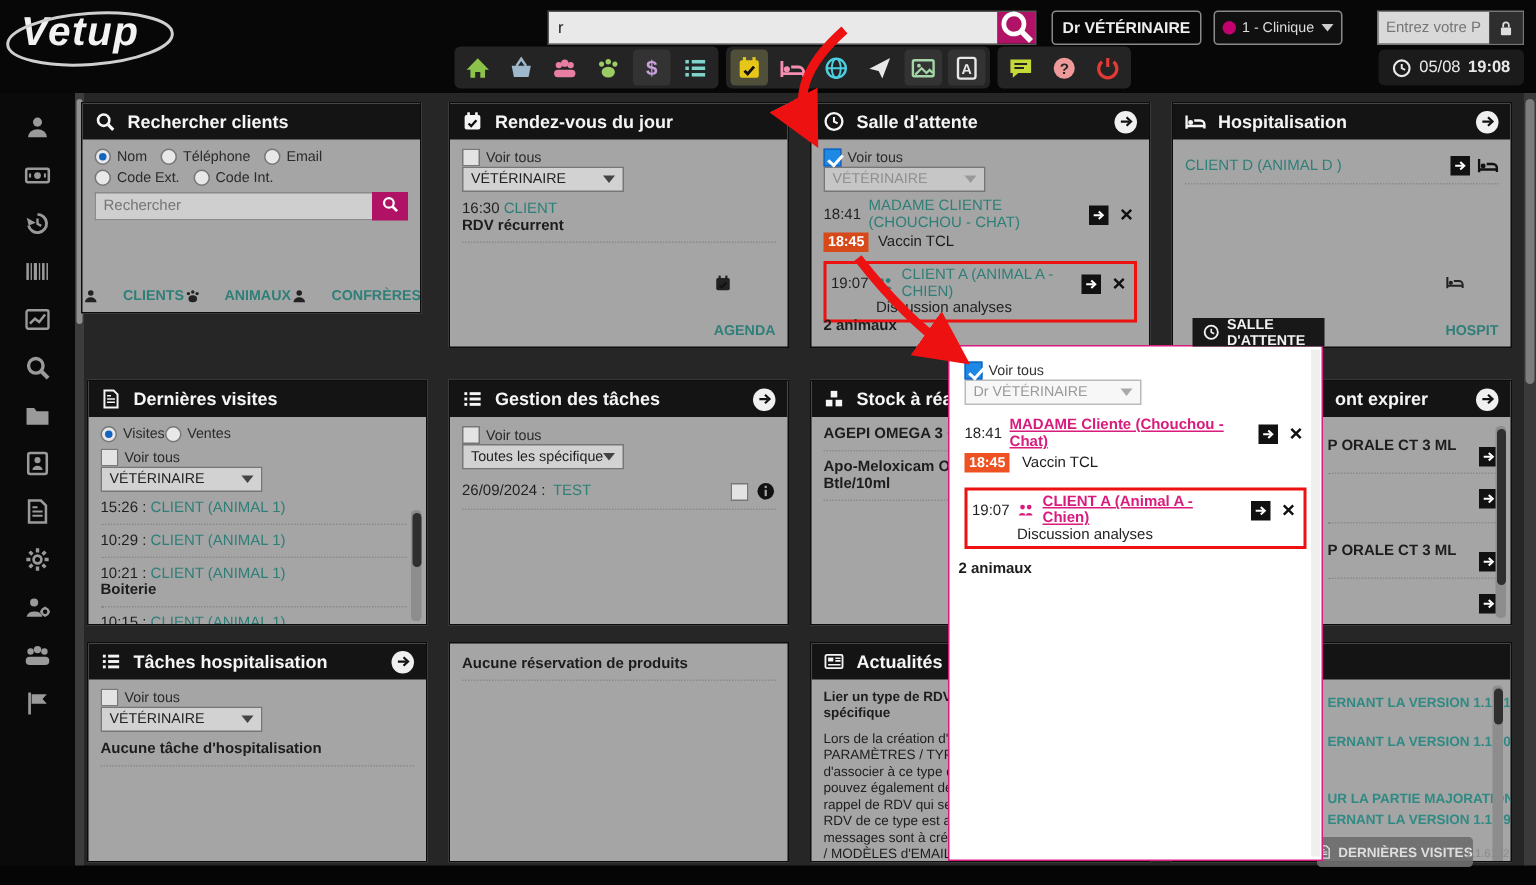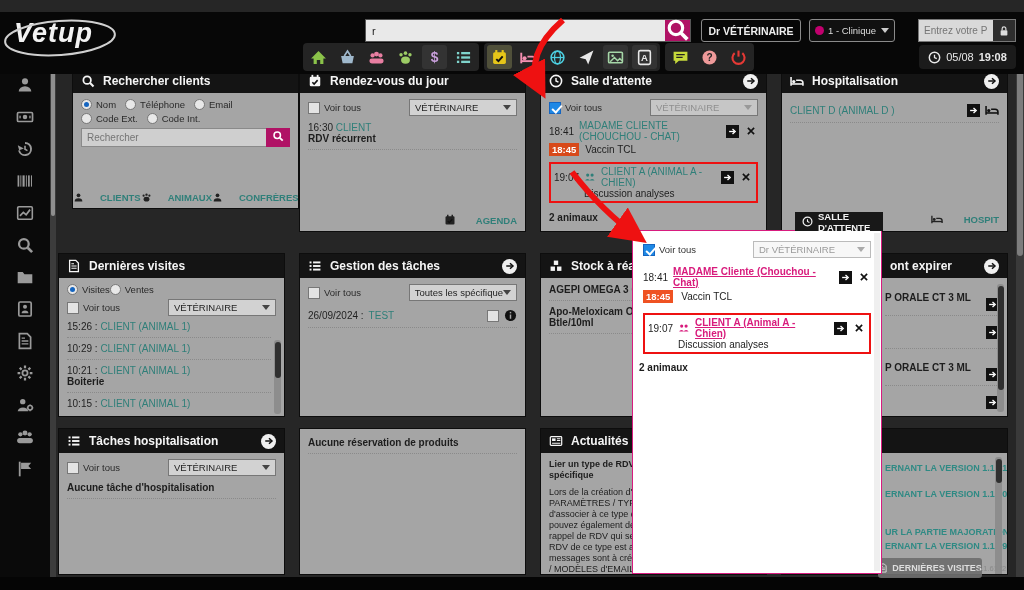--- a/index.html
+++ b/index.html
@@ -2,21 +2,21 @@
 <html><head>
 <meta charset="utf-8">
 <style>
   * { margin:0; padding:0; box-sizing:border-box; }
   html,body { background:#000; }
   #app {
     position:relative; width:1024px; height:590px; overflow:hidden;
     font-family:"Liberation Sans", sans-serif; background:#262626; color:#1c1c1c;
   }
   
-  #topbar { position:absolute; left:0; top:12px; width:1024px; height:62px; background:#070707; z-index:10; }
+  #topbar { position:absolute; left:0; top:0; width:1024px; height:62px; background:#070707; z-index:10; }
   #logo { position:absolute; left:14px; top:6px; color:#f2f2f2; font-size:27px; font-weight:bold; font-style:italic; letter-spacing:1px; }
   #logo svg { position:absolute; left:-12px; top:-4px; }
   .tb-input-wrap { position:absolute; left:365px; top:7px; width:326px; height:23px; display:flex; border:1px solid #555; }
   .tb-input { flex:1; background:#e9e9e9; border:0; outline:none; padding:0 6px; font-size:11px; color:#222; font-family:inherit; }
   .tb-search-btn { width:25px; background:#b01265; border:0; color:#fff; display:flex; align-items:center; justify-content:center; cursor:pointer; }
   .dr-btn { position:absolute; left:701px; top:7px; width:100px; height:23px; background:transparent; border:1px solid #8a8a8a; border-radius:3px; color:#eee; font-size:10.5px; font-weight:bold; font-family:inherit; }
   .clinic-dd { position:absolute; left:809px; top:7px; width:86px; height:23px; background:#101010; border:1px solid #8a8a8a; border-radius:3px; color:#ddd; font-size:9.5px; display:flex; align-items:center; gap:4px; padding:0 5px; cursor:pointer; }
   .clinic-dot { width:9px; height:9px; border-radius:50%; background:#c2006e; flex:none; }
   .clinic-label { white-space:nowrap; overflow:hidden; }
   .dd-caret { width:0; height:0; border-left:4px solid transparent; border-right:4px solid transparent; border-top:5px solid #ccc; flex:none; }
@@ -42,41 +42,41 @@
   #rightscroll { position:absolute; left:1016px; top:62px; width:8px; height:528px; background:#3a3a3a; }
   #rightthumb { position:absolute; left:1017px; top:66px; width:6px; height:190px; background:#7d7d7d; border-radius:3px; }
   
   .pnl { position:absolute; background:#a5a5a5; border:1px solid #0d0d0d; overflow:hidden; }
   .ph { height:24px; background:#141414; color:#f5f5f5; display:flex; align-items:center; gap:8px; padding:0 8px; font-size:12px; font-weight:bold; }
   .ph svg { width:14px; height:14px; }
   .ph .sp { flex:1; }
   .circ-btn { width:15px; height:15px; border-radius:50%; background:#f0f0f0; color:#111; border:0; display:flex; align-items:center; justify-content:center; cursor:pointer; padding:0; }
   .circ-btn svg { width:10px; height:10px; }
   .pb { padding:6px 8px; font-size:10px; color:#1d1d1d; position:relative; height:calc(100% - 24px); }
-  .row { display:flex; align-items:center; justify-content:space-between; margin-bottom:4px; }
+  .row { display:flex; align-items:flex-start; justify-content:space-between; margin-bottom:4px;flex-direction:column; }
   .lab { display:flex; align-items:center; gap:4px; font-size:9.5px; color:#2a2a2a; }
   .ddl { background:#d2d2d2; border:1px solid #777; height:17px; min-width:108px; display:flex; align-items:center; justify-content:space-between; padding:0 5px; font-size:9.5px; color:#222; cursor:pointer; }
   .ddl.dis { color:#8f8f8f; background:#c6c6c6; }
   .cb { width:12px; height:12px; background:#e3e3e3; border:1px solid #777; display:inline-block; position:relative; cursor:pointer; flex:none; }
   .cb.on { background:#1e88e5; border-color:#1565c0; }
   .cb.on::after { content:''; position:absolute; left:3.5px; top:0.5px; width:4px; height:8px; border:solid #fff; border-width:0 2px 2px 0; transform:rotate(42deg); }
   .radio { width:11px; height:11px; border-radius:50%; background:#e8e8e8; border:1px solid #777; display:inline-block; position:relative; cursor:pointer; flex:none; }
   .radio.on::after { content:''; position:absolute; left:2px; top:2px; width:5px; height:5px; border-radius:50%; background:#1565c0; }
   .tlink { color:#2f7f79; font-weight:bold; text-decoration:none; cursor:pointer; }
   .sep { border-top:1px dotted #8a8a8a; margin:5px 0; }
   .tm { font-weight:normal; color:#1f1f1f; }
   .badge { background:#d8491a; color:#fff; font-weight:bold; font-size:9.5px; padding:1px 3px; display:inline-block; }
   .sqbtn { width:13px; height:13px; background:#111; color:#fff; border:0; padding:0; display:inline-flex; align-items:center; justify-content:center; cursor:pointer; flex:none; }
   .sqbtn svg { width:9px; height:9px; }
   .xbtn { width:14px; height:14px; background:transparent; color:#111; border:0; padding:0; display:inline-flex; align-items:center; justify-content:center; cursor:pointer; flex:none; }
   .xbtn svg { width:10px; height:10px; }
   .entry-head { display:flex; align-items:center; gap:5px; }
   .entry-note { margin-left:30px; color:#222; }
   .redframe { border:2px solid #ee1111; padding:2px 3px; margin:2px 0; }
-  .pfoot { position:absolute; right:8px; bottom:5px; display:flex; align-items:center; gap:20px; font-size:9.5px; }
+  .pfoot { position:absolute; right:8px; bottom:5px; display:flex; gap:20px; font-size:9.5px;flex-direction:column; }
   .pfoot svg { width:12px; height:12px; color:#222; }
   .footlinks { position:absolute; left:0; right:0; bottom:5px; display:flex; justify-content:space-around; font-size:9.5px; }
   .footlinks .fl { display:flex; align-items:center; gap:16px; }
   .footlinks svg { width:11px; height:11px; color:#222; }
   .scrollv { position:absolute; width:7px; background:#8d8d8d; border-radius:3px; }
   .scrollv .th { position:absolute; left:0.5px; width:6px; background:#2f2f2f; border-radius:3px; }
   .searchrow { display:flex; margin-top:4px; }
   .searchrow input { flex:1; height:19px; background:#cfcfcf; border:1px solid #8a8a8a; border-right:0; padding:0 5px; font-size:10px; color:#666; outline:none; font-family:inherit; }
   .searchrow button { width:24px; height:19px; background:#b01265; border:0; color:#fff; display:flex; align-items:center; justify-content:center; cursor:pointer; }
   .searchrow button svg { width:12px; height:12px; }
@@ -331,21 +331,21 @@
     <span class="sicn"><svg viewBox="0 0 16 16" width="100%" height="100%">
           <rect x="2.5" y="1.5" width="1.6" height="13" fill="currentColor"></rect>
           <path d="M4.5 2.5 H13.5 L11 5.3 L13.5 8.1 H4.5 Z" fill="currentColor"></path>
         </svg></span>
   </div>
   <div id="leftdivider"></div>
   <div id="leftthumb"></div>
   <div id="rightscroll"></div>
   <div id="rightthumb"></div>
 
-  <div class="pnl" style="left:72px;top:68px;width:227px;height:141px;">
+  <div class="pnl" style="left:54px;top:68px;width:227px;height:141px;">
     <div class="ph">
       <span class="icn" style="width:14px;height:14px"><svg viewBox="0 0 16 16" width="100%" height="100%">
             <circle cx="7" cy="7" r="4.3" fill="none" stroke="currentColor" stroke-width="2"></circle>
             <line x1="10.4" y1="10.4" x2="14.3" y2="14.3" stroke="currentColor" stroke-width="2.4"></line>
           </svg></span>
       <span>Rechercher clients</span>
     </div>
     <div class="pb">
       <div style="display:flex;flex-wrap:wrap;gap:3px 9px;">
         <span class="lab">

